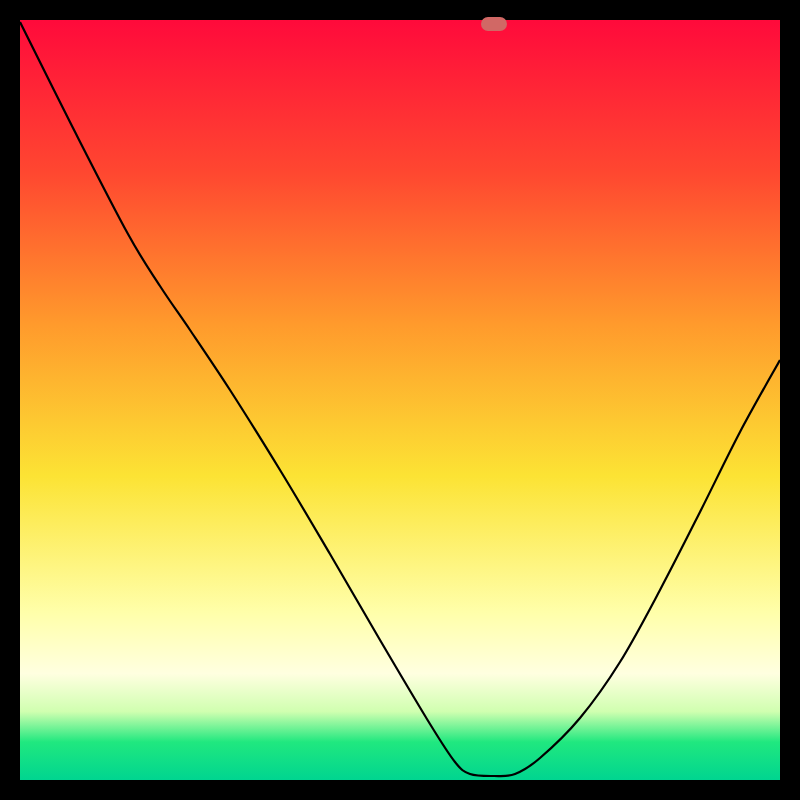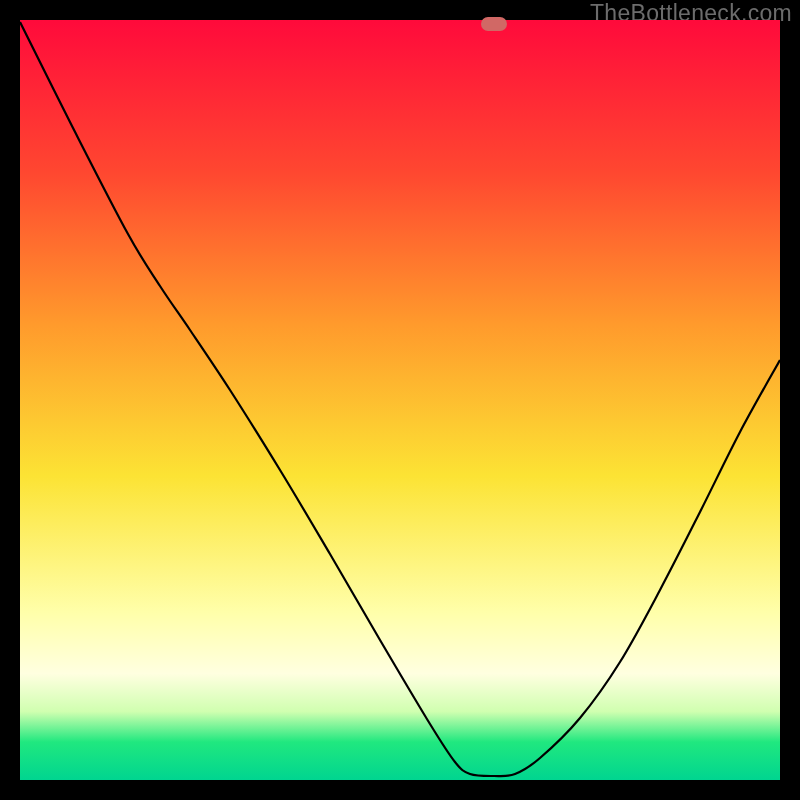--- a/index.html
+++ b/index.html
@@ -46,20 +46,19 @@
     width: 26px;
     height: 14px;
     background: #d16865;
     border-radius: 8px;
   }
 </style>
 </head>
 <body>
 
 <div class="frame">
-  <div class="watermark">TheBottleneck.com</div>
   <div class="plot">
     <svg class="svg-layer" viewBox="0 0 760 760" preserveAspectRatio="none">
       <path id="curve-path" d="M 0 2 C 8.7 19.3 34.0 70.7 52.0 106.0 C 70.0 141.3 93.3 187.3 108.0 214.0 C 122.7 240.7 129.7 250.0 140.0 266.0 C 150.3 282.0 158.3 292.7 170.0 310.0 C 181.7 327.3 195.0 346.7 210.0 370.0 C 225.0 393.3 243.3 422.7 260.0 450.0 C 276.7 477.3 293.3 505.7 310.0 534.0 C 326.7 562.3 343.3 591.7 360.0 620.0 C 376.7 648.3 397.5 683.7 410.0 704.0 C 422.5 724.3 428.3 733.7 435.0 742.0 C 441.7 750.3 443.5 751.7 450.0 754.0 C 456.5 756.3 466.5 756.0 474.0 756.0 C 481.5 756.0 487.3 757.0 495.0 754.0 C 502.7 751.0 509.2 747.3 520.0 738.0 C 530.8 728.7 546.7 714.0 560.0 698.0 C 573.3 682.0 586.7 663.3 600.0 642.0 C 613.3 620.7 626.7 595.0 640.0 570.0 C 653.3 545.0 666.7 518.3 680.0 492.0 C 693.3 465.7 706.7 437.3 720.0 412.0 C 733.3 386.7 753.3 352.0 760.0 340.0 " fill="none" stroke="#000" stroke-width="2.2"></path>
     </svg>
     <div id="marker" class="marker" style="left: 461px; top: -3px;"></div>
   </div>
 </div>
 
 </body></html>

